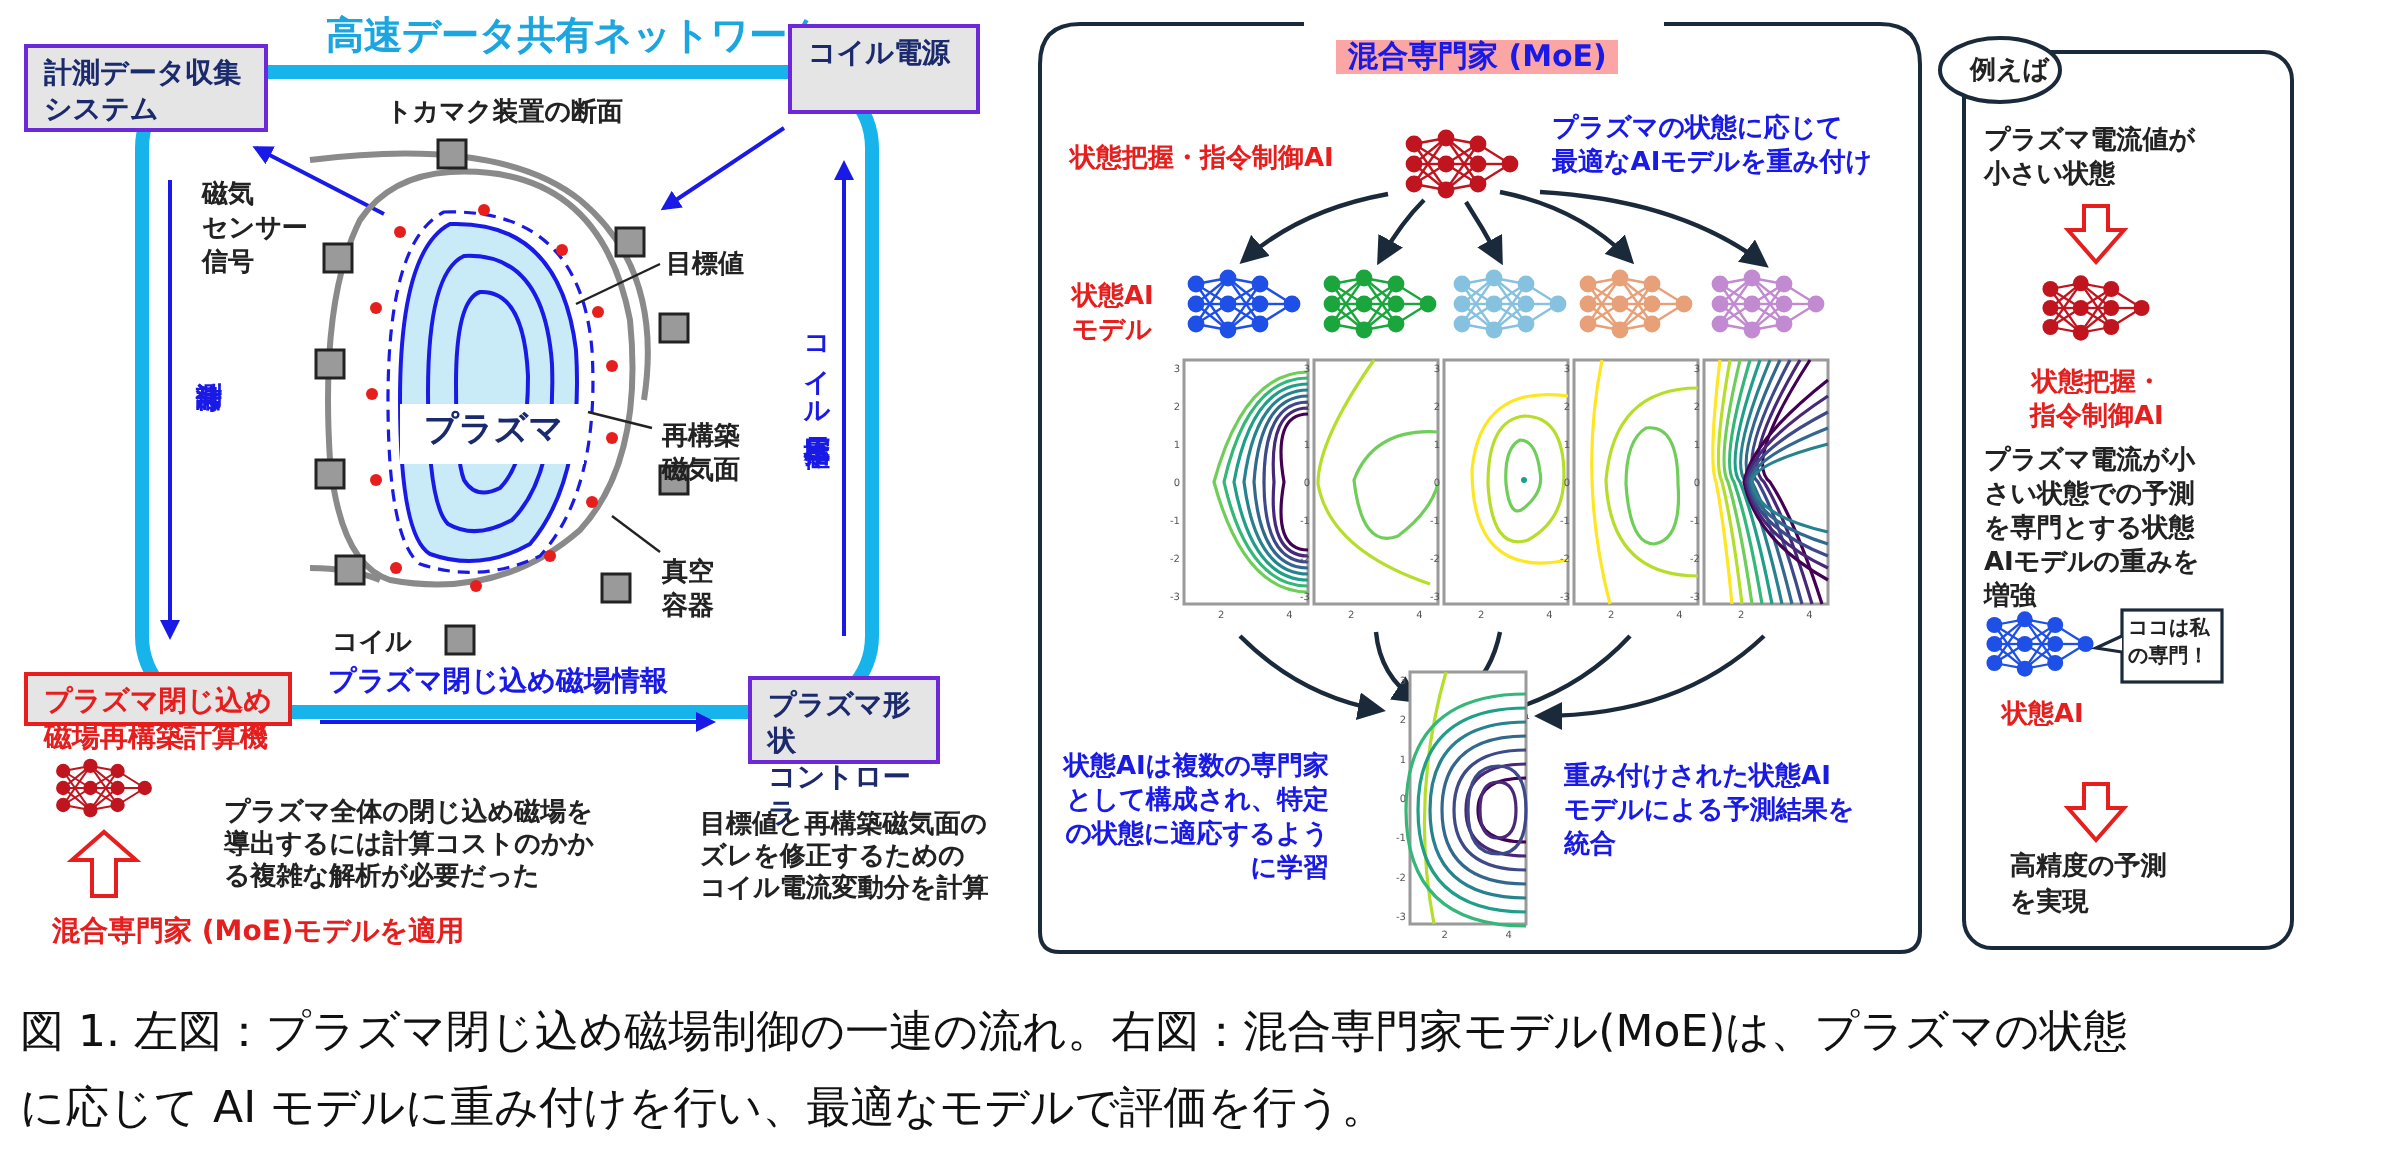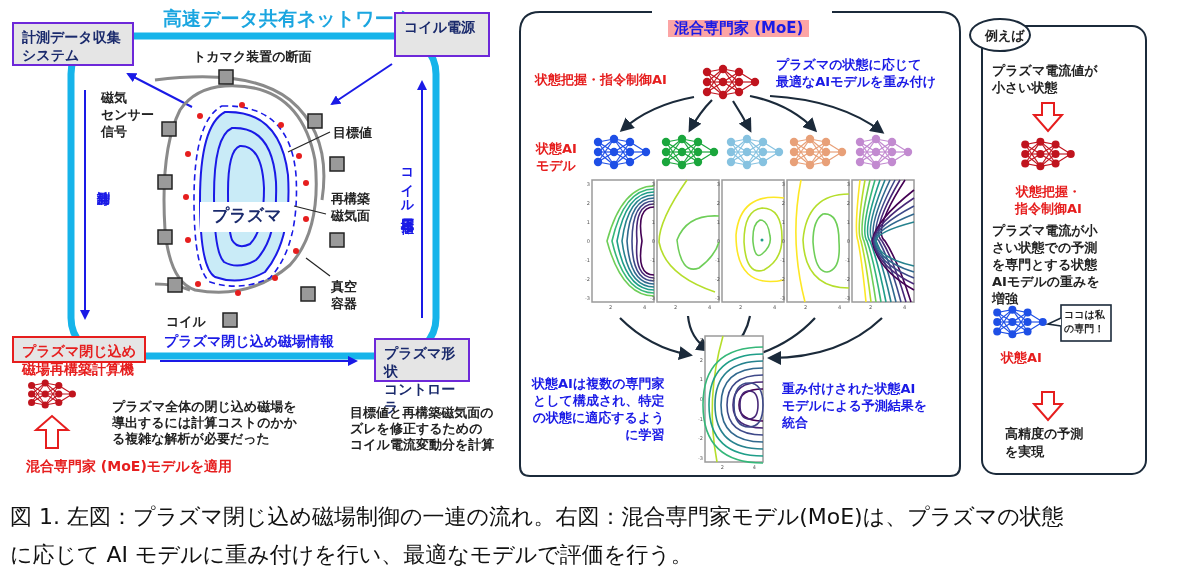--- a/index.html
+++ b/index.html
@@ -538,21 +538,21 @@
 </div>
 <div class="box" style="left:394px;top:12px;width:96px;height:45px;">コイル電源</div>
 
 <div class="abs lbl" style="left:193px;top:48px;">トカマク装置の断面</div>
 <div class="abs lbl" style="left:101px;top:89px;">
   <div>磁気</div>
   <div>センサー</div>
   <div>信号</div>
 </div>
 <div class="abs lbl" style="left:333px;top:124px;">目標値</div>
-<div class="abs lbl" style="left:331px;top:190px;">
+<div class="abs lbl" style="left:331px;top:210px;">
   <div>再構築</div>
   <div>磁気面</div>
 </div>
 <div class="abs lbl" style="left:212px;top:207px;font-size:17px;color:#1a2a6c;">プラズマ</div>
 <div class="abs lbl" style="left:331px;top:278px;">
   <div>真空</div>
   <div>容器</div>
 </div>
 <div class="abs lbl" style="left:166px;top:313px;">コイル</div>
 

